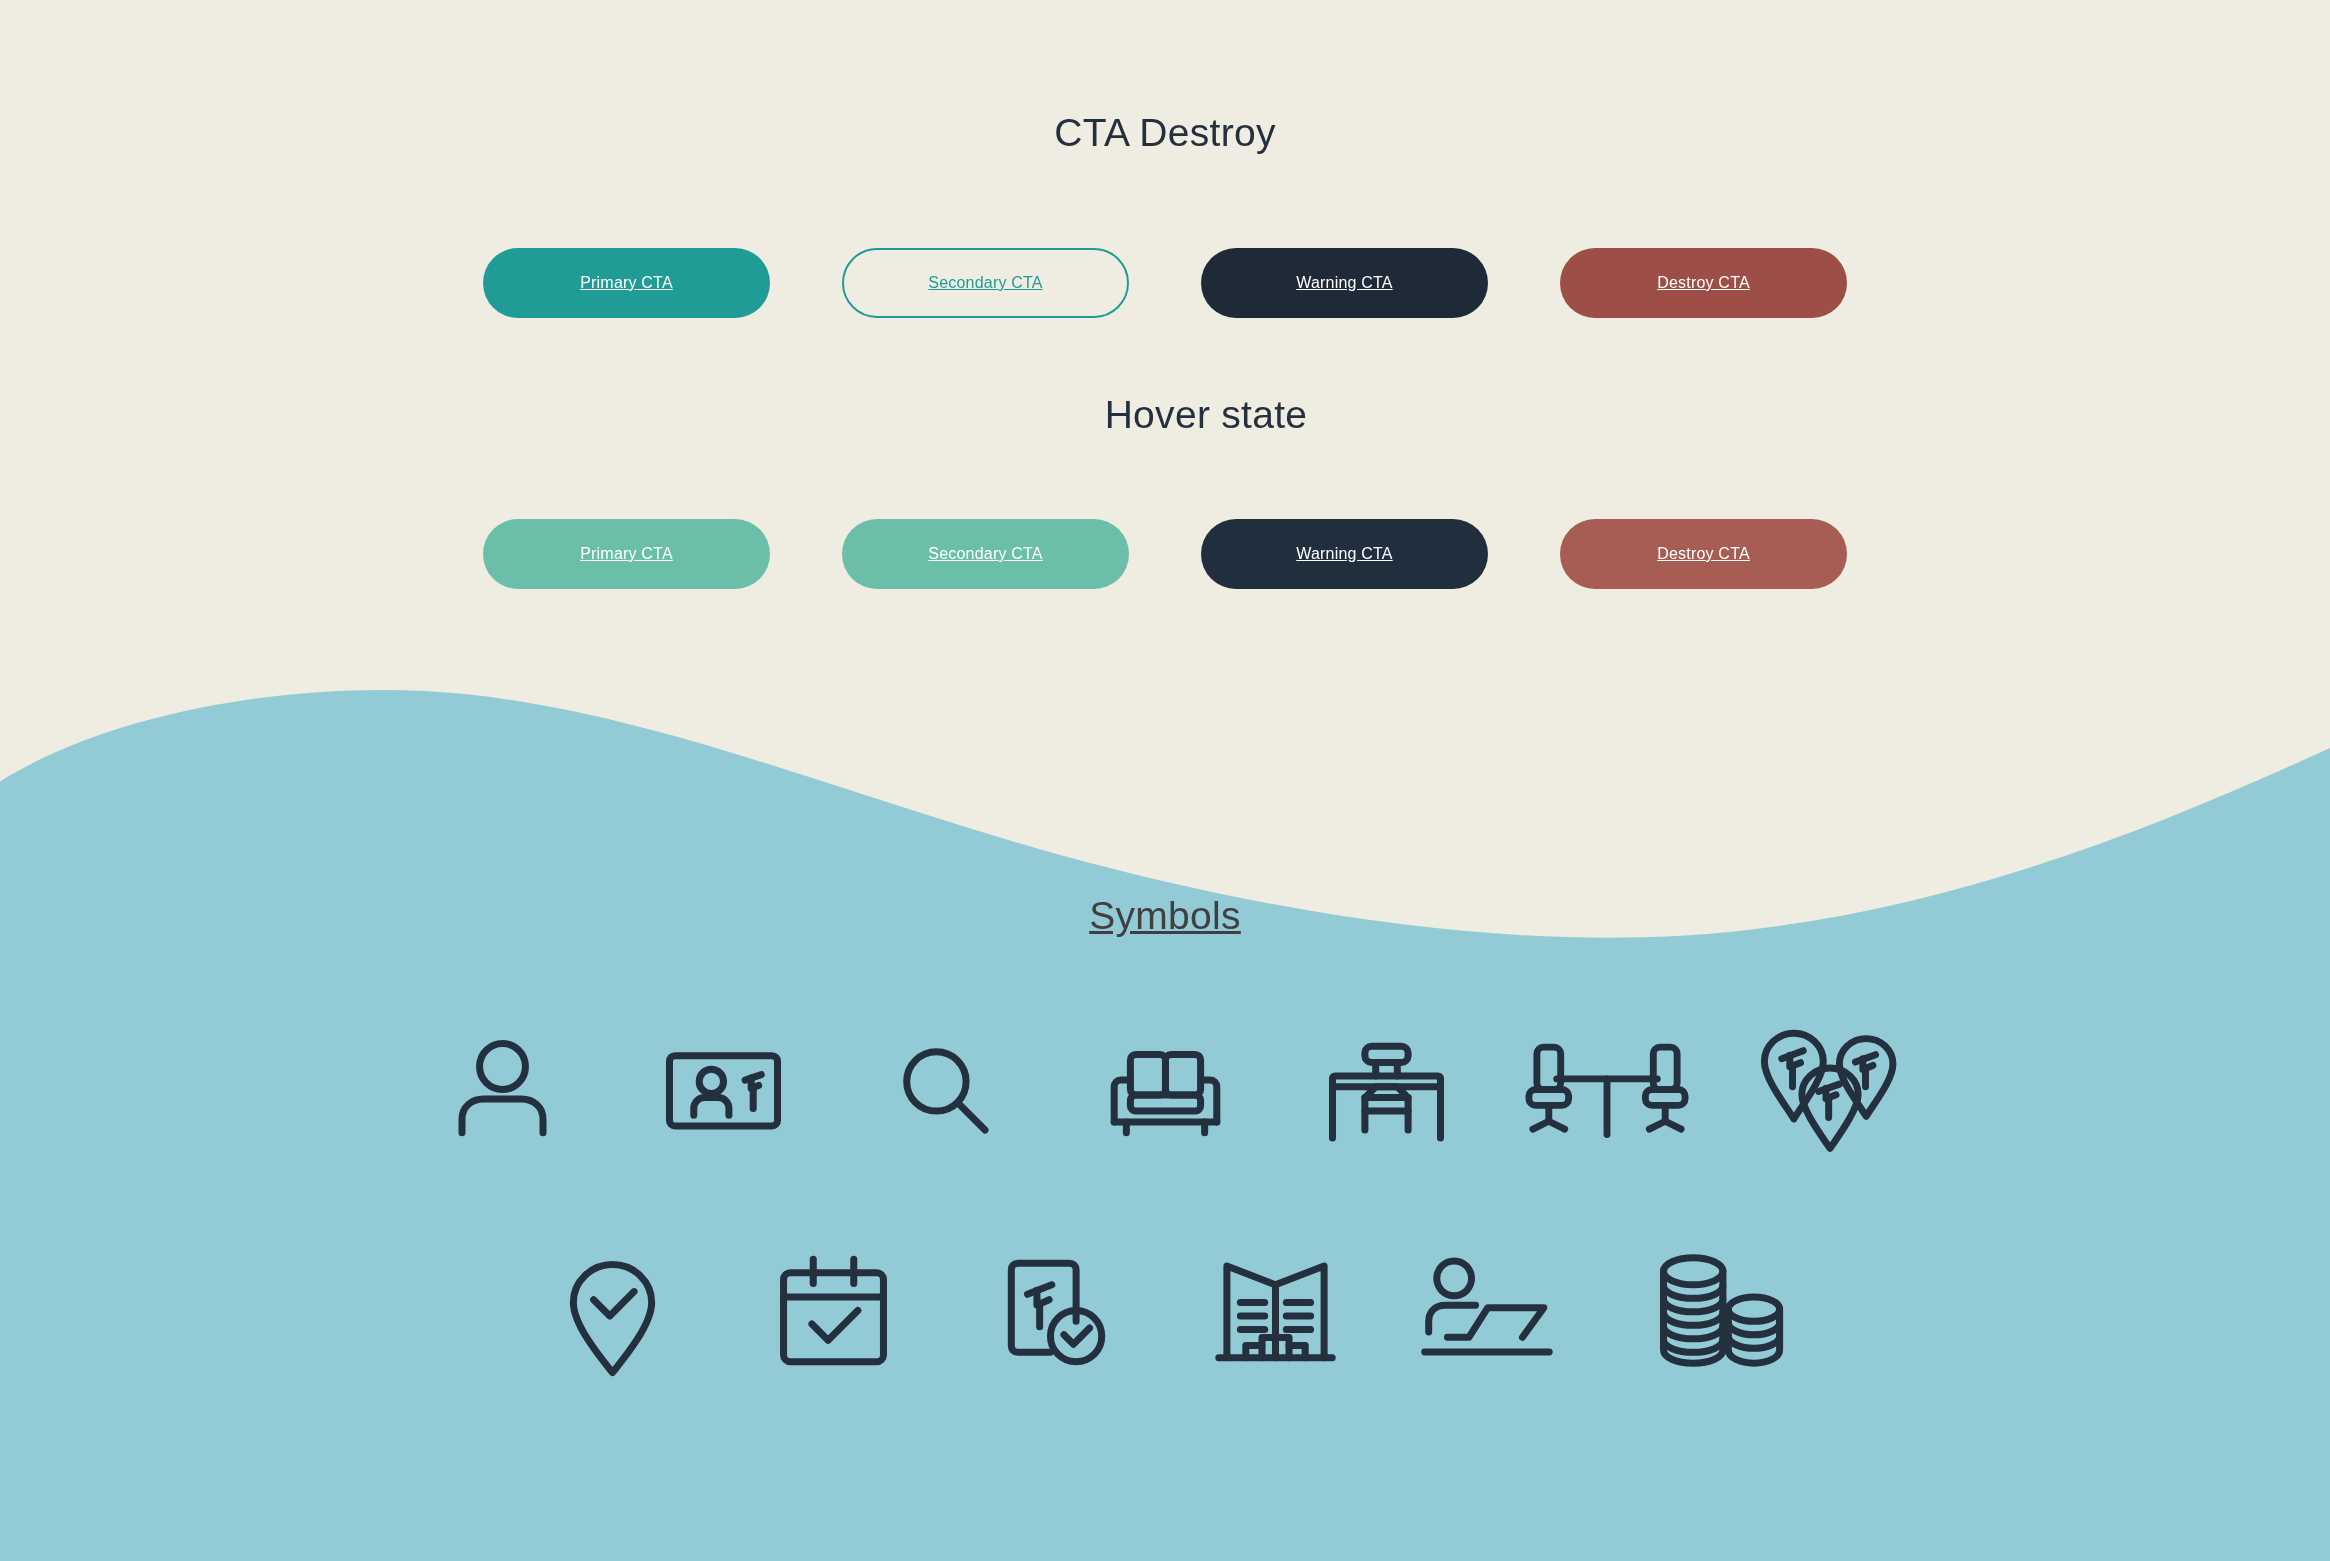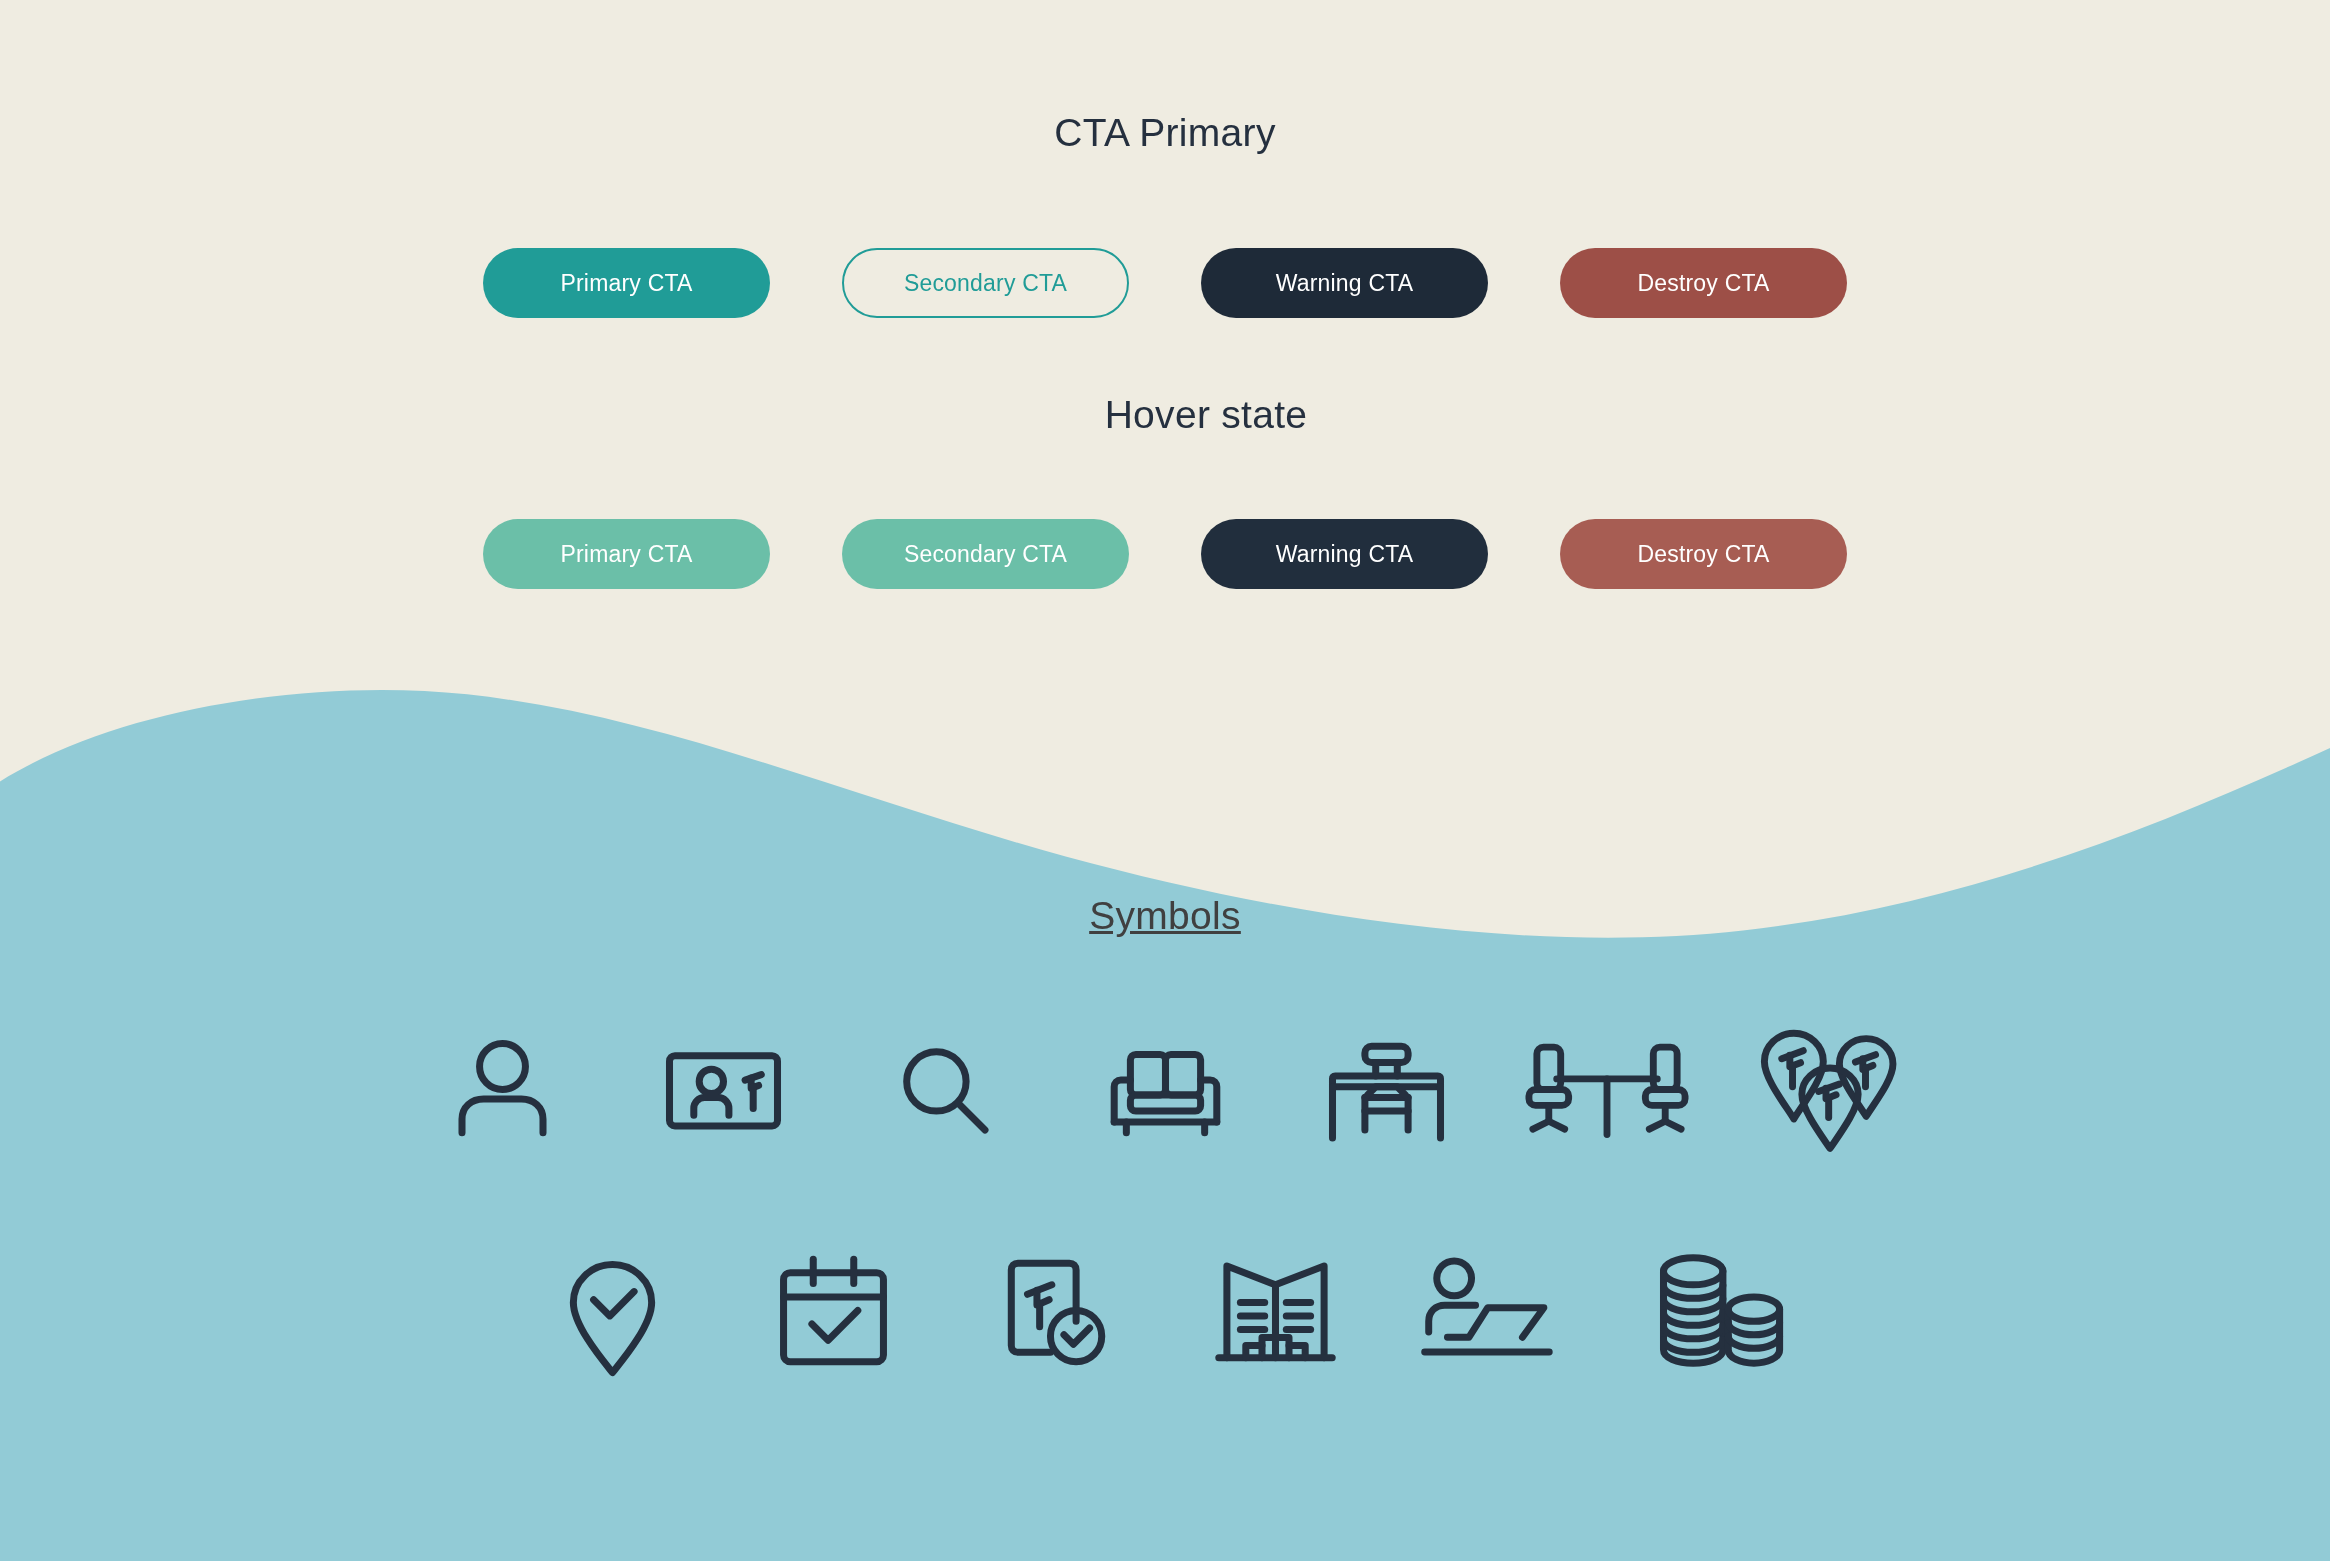--- a/index.html
+++ b/index.html
@@ -58,28 +58,29 @@
     margin-top: 0;
   }
   .cta {
     width: 287px;
     height: 70px;
     border-radius: 35px;
     display: flex;
     align-items: center;
     justify-content: center;
     font-family: "Liberation Sans", sans-serif;
-    font-size: 23px;
+    font-size: 16px;
     font-weight: 400;
     letter-spacing: 0.2px;
     box-sizing: border-box;
     border: none;
     cursor: pointer;
     user-select: none;
     padding: 0;
+    text-decoration: underline;
   }
   .cta.outline {
     background: transparent;
     border: 2.3px solid #209C97;
   }
 
   
   .symbol-row {
     display: flex;
     justify-content: center;
@@ -113,21 +114,21 @@
     <rect x="0" y="0" width="2580" height="1729" fill="#EFECE1"></rect>
     <path id="wave-path" d="M0 1729 L0 865
              C 120 790, 310 757, 470 765
              C 700 777, 930 880, 1180 948
              C 1430 1016, 1700 1056, 1930 1030
              C 2180 1002, 2400 910, 2580 828
              L2580 1729 Z" fill="#92CBD6"></path>
   </svg>
 
   <div class="section" style="top:113px;">
-    <h2 class="section-title" style="color: rgb(37, 48, 63);">CTA Primary</h2>
+    <h2 class="section-title" style="color: rgb(37, 48, 63);">CTA Destroy</h2>
   </div>
 
   <div class="section" style="top:248px;">
     <div class="btn-row">
       <button class="cta" id="cta-0" style="background: rgb(32, 156, 151); color: rgb(255, 255, 255);">
         <span>Primary CTA</span>
       </button>
       <button class="cta outline" id="cta-1" style="background: transparent; color: rgb(32, 156, 151); border-color: rgb(32, 156, 151);">
         <span>Secondary CTA</span>
       </button>

